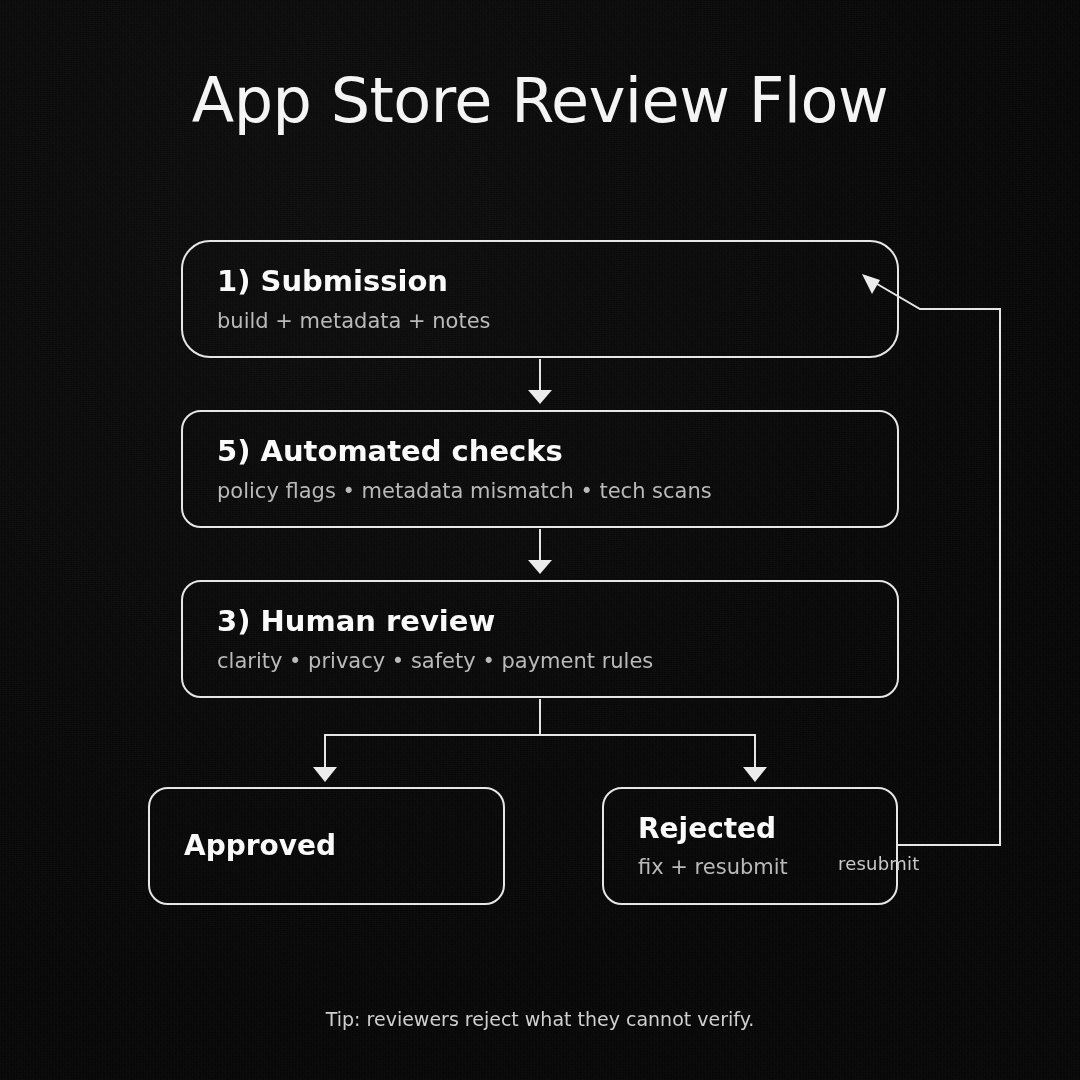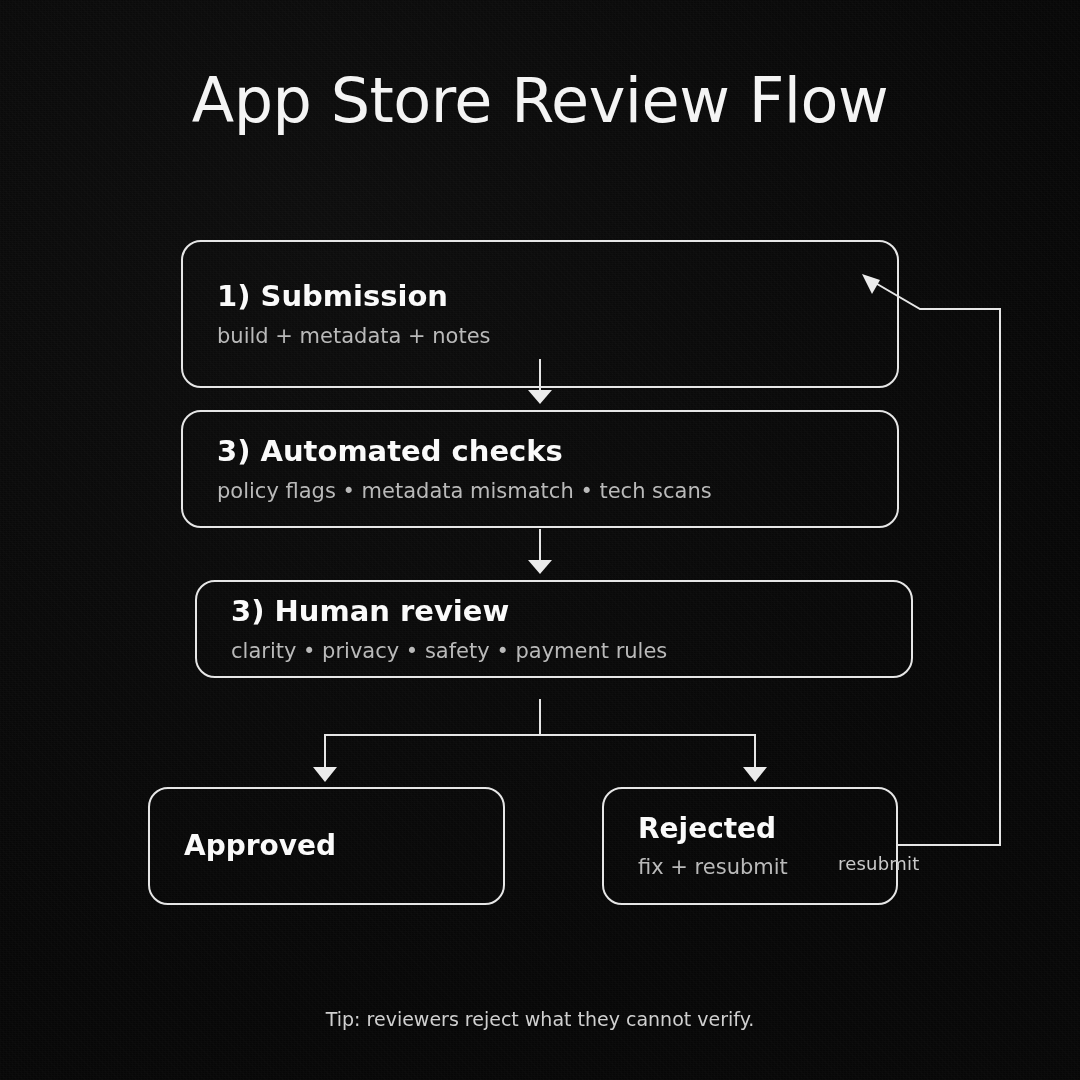--- a/index.html
+++ b/index.html
@@ -71,23 +71,23 @@
   }
   .node .n-sub {
     margin-top: 10px;
     font-size: 21px;
     font-weight: 400;
     color: #b9b9b9;
     line-height: 1.2;
     white-space: nowrap;
   }
 
-  #node-submission      { left: 181px; top: 240px;  width: 718px; height: 148px; }
+  #node-submission      { left: 181px; top: 240px;  width: 718px; height: 118px; border-radius: 29px; }
   #node-automated       { left: 181px; top: 410px;  width: 718px; height: 118px; }
-  #node-human           { left: 195px; top: 580px;  width: 718px; height: 98px; }
+  #node-human           { left: 181px; top: 580px;  width: 718px; height: 118px; }
   #node-approved        { left: 148px; top: 787px;  width: 357px; height: 118px; }
   #node-rejected        { left: 602px; top: 787px;  width: 296px; height: 118px; }
 
   #node-approved .n-title,
   #node-rejected .n-title { font-size: 28px; }
 
   
   .edge-label {
     position: absolute;
     font-size: 18px;
@@ -154,21 +154,21 @@
       <polygon points="862,274 880,280 872,294"></polygon>
     </g>
   </svg>
 
   <div class="node" id="node-submission">
     <div class="n-title">1) Submission</div>
     <div class="n-sub">build + metadata + notes</div>
   </div>
 
   <div class="node" id="node-automated">
-    <div class="n-title">3) Automated checks</div>
+    <div class="n-title">5) Automated checks</div>
     <div class="n-sub">policy flags • metadata mismatch • tech scans</div>
   </div>
 
   <div class="node" id="node-human">
     <div class="n-title">3) Human review</div>
     <div class="n-sub">clarity • privacy • safety • payment rules</div>
   </div>
 
   <div class="node" id="node-approved">
     <div class="n-title">Approved</div>

